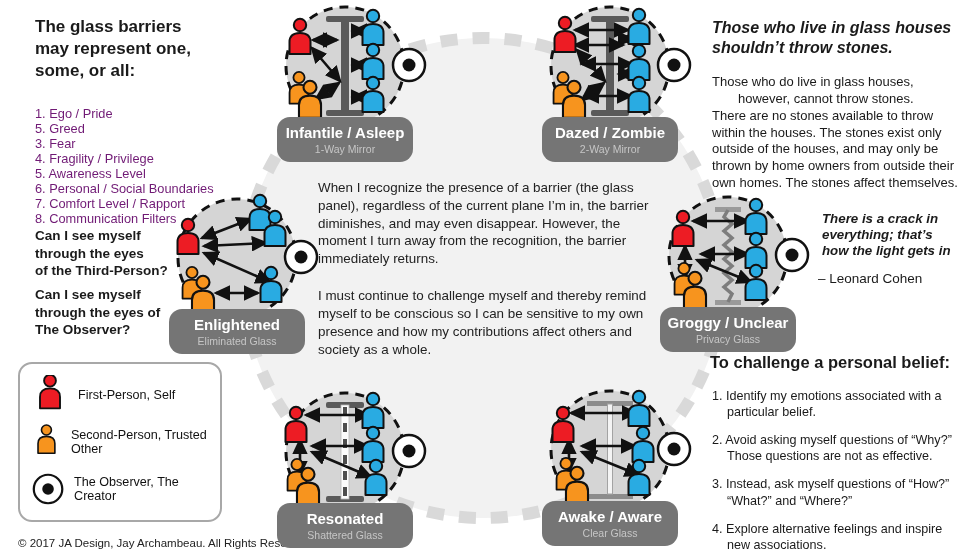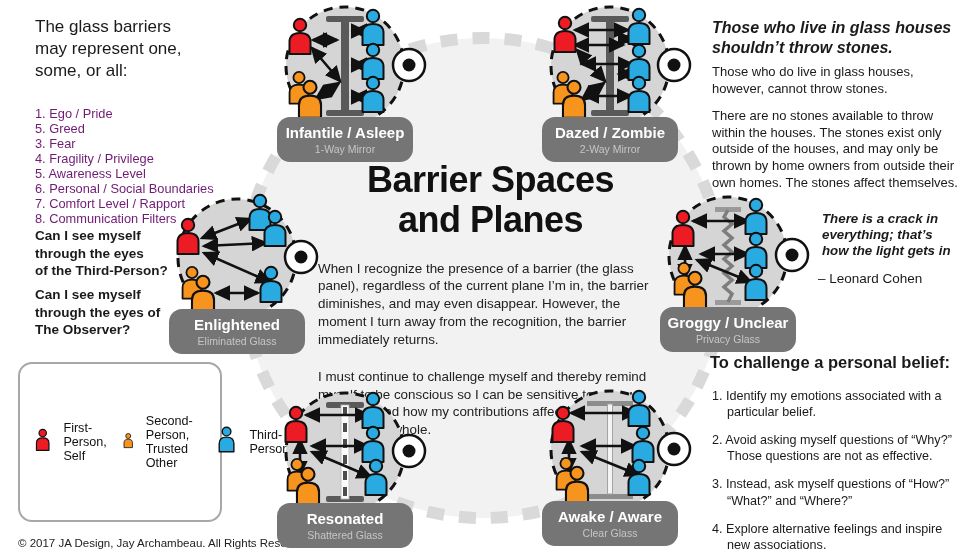--- a/index.html
+++ b/index.html
@@ -9,36 +9,36 @@
 
   
   .ring-svg{position:absolute;left:223px;top:18px;z-index:0;}
 
   
   .center-block{left:318px;top:160px;width:345px;text-align:center;z-index:1;}
   .center-title{font-size:36px;font-weight:bold;line-height:1.12;color:#111;letter-spacing:-0.5px;}
   .center-para{margin-top:19px;font-size:13.4px;line-height:1.33;text-align:left;color:#222;}
 
   
-  .left-heading{left:35px;top:16px;width:215px;font-size:17px;font-weight:normal;line-height:1.3;}
+  .left-heading{left:35px;top:16px;width:215px;font-size:17px;font-weight:bold;line-height:1.3;}
   .left-list{left:35px;top:107px;font-size:12.8px;line-height:1.17;color:#701a75;}
   .left-q1{left:35px;top:227px;font-size:13.5px;font-weight:bold;line-height:1.3;}
   .left-q2{left:35px;top:286px;font-size:13.5px;font-weight:bold;line-height:1.3;}
 
   
   .legend{left:18px;top:362px;width:204px;height:160px;border:2px solid #a8a8a8;border-radius:14px;
-          background:#fff;display:flex;flex-direction:row;justify-content:space-around;
+          background:#fff;display:flex;flex-direction:column;justify-content:space-around;
           padding:8px 12px;box-sizing:border-box;z-index:2;}
   .leg-row{display:flex;align-items:center;gap:10px;}
   .leg-label{font-size:12.6px;color:#111;}
   .copyright{left:18px;top:537px;font-size:11.5px;color:#222;}
 
   
   .r-heading{left:712px;top:18px;width:245px;font-size:16px;font-weight:bold;font-style:italic;line-height:1.28;}
-  .r-para1{left:712px;top:64px;font-size:13px;line-height:1.3;}
+  .r-para1{left:712px;top:74px;font-size:13px;line-height:1.3;text-align:right;}
   .r-para2{left:712px;top:108px;width:248px;font-size:13px;line-height:1.28;}
   .r-quote{left:822px;top:211px;width:135px;font-size:13.3px;font-weight:bold;font-style:italic;line-height:1.22;}
   .r-attrib{left:818px;top:271px;font-size:13.5px;}
   .ch-heading{left:710px;top:353px;font-size:16.5px;font-weight:bold;}
   .ch-list{left:712px;top:388px;width:250px;font-size:12.6px;line-height:1.28;}
   .ch-item{margin-bottom:12px;padding-left:15px;text-indent:-15px;}
 
   
   .node{position:absolute;z-index:2;overflow:visible;}
   .ncirc{fill:#d5d5d5;stroke:#111;stroke-width:3;stroke-dasharray:9 7;}
@@ -112,39 +112,29 @@
         </svg>
       <span class="leg-label">First-Person, Self</span>
     </div>
     <div class="leg-row">
       <svg width="36" height="40" viewBox="-18 -21 36 42">
           <use href="#person" class="p-orange"></use>
         </svg>
       <span class="leg-label">Second-Person, Trusted Other</span>
     </div>
     <div class="leg-row">
-      <svg width="36" height="40" viewBox="-18 -21 36 42">
-          <use href="#person" class="p-blue"></use>
-        </svg>
-      <span class="leg-label">Third-Person</span>
-    </div>
-    <div class="leg-row">
       <svg width="36" height="40" viewBox="-18 -20 36 40">
           <use href="#observer"></use>
         </svg>
       <span class="leg-label">The Observer, The Creator</span>
     </div>
   </div>
   <div class="abs copyright">© 2017 JA Design, Jay Archambeau. All Rights Reserved.</div>
 
   <div class="abs center-block">
-    <div class="center-title">
-      <div>Barrier Spaces</div>
-      <div>and Planes</div>
-    </div>
     <div class="center-para">When I recognize the presence of a barrier (the glass panel), regardless of the current plane I’m in, the barrier diminishes, and may even disappear. However, the moment I turn away from the recognition, the barrier immediately returns.</div>
     <div class="center-para">I must continue to challenge myself and thereby remind myself to be conscious so I can be sensitive to my own presence and how my contributions affect others and society as a whole.</div>
   </div>
 
   <div class="abs r-heading">
     <div>Those who live in glass houses</div>
     <div>shouldn’t throw stones.</div>
   </div>
   <div class="abs r-para1">
     <div>Those who do live in glass houses,</div>

